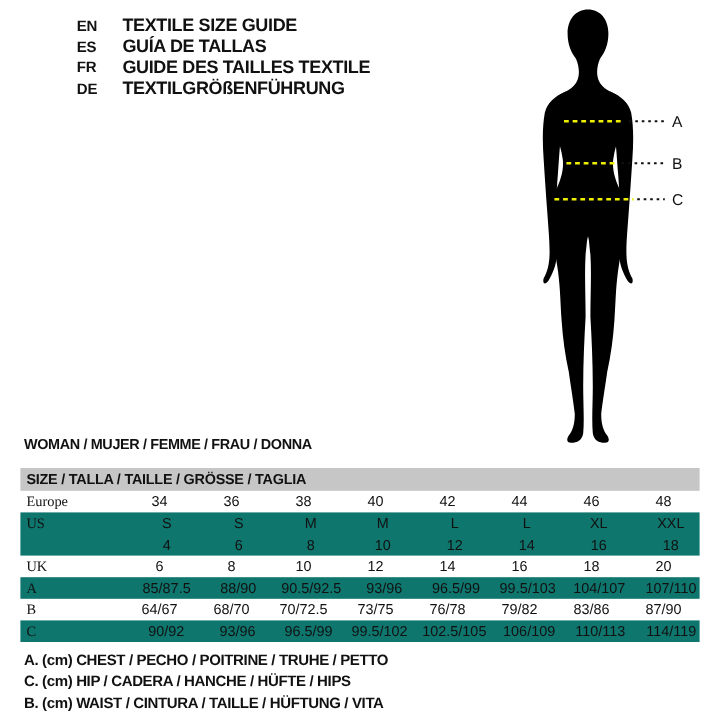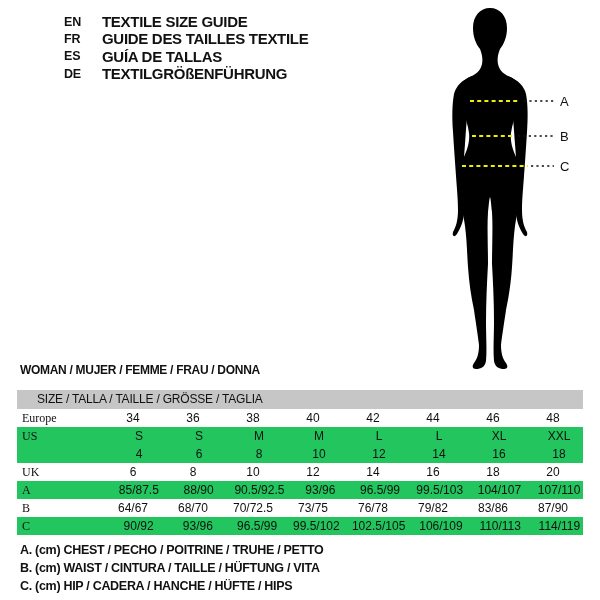--- a/index.html
+++ b/index.html
@@ -21,46 +21,46 @@
   .figure-wrap{top:4px;left:428px;width:170px;height:368px;}
   .fig-label{font-size:13px;fill:#111111;font-family:"Liberation Sans","DejaVu Sans",sans-serif;}
 
   
   .woman-line{top:363px;left:20px;font-size:12px;font-weight:700;letter-spacing:-0.3px;}
 
   
   .size-table{top:390px;left:17px;width:566px;font-size:12px;}
   .size-table-header{
     height:19px;line-height:19px;background:#c6c6c6;
-    font-weight:400;padding-left:20px;letter-spacing:-0.2px;
+    font-weight:700;padding-left:5px;letter-spacing:-0.2px;
   }
   .t-row{display:flex;height:18px;line-height:18px;}
-  .t-row.shade{background:#22c55e;gap:12px;}
+  .t-row.shade{background:#0f766e;gap:12px;}
   .t-label{width:81px;padding-left:5px;flex:none;font-family:Liberation Serif, serif;}
   .t-cell{flex:1;text-align:center;}
 
   
   .legend-block{top:541px;left:20px;}
   .legend-line{font-size:12.5px;font-weight:700;letter-spacing:-0.3px;height:18px;line-height:18px;white-space:nowrap;}
 </style>
 </head>
 <body>
 
 <div class="abs lang-block">
     <div class="lang-row">
       <span class="lang-code">EN</span>
       <span class="lang-title">TEXTILE SIZE GUIDE</span>
     </div>
     <div class="lang-row">
+      <span class="lang-code">ES</span>
+      <span class="lang-title">GUÍA DE TALLAS</span>
+    </div>
+    <div class="lang-row">
       <span class="lang-code">FR</span>
       <span class="lang-title">GUIDE DES TAILLES TEXTILE</span>
-    </div>
-    <div class="lang-row">
-      <span class="lang-code">ES</span>
-      <span class="lang-title">GUÍA DE TALLAS</span>
     </div>
     <div class="lang-row">
       <span class="lang-code">DE</span>
       <span class="lang-title">TEXTILGRÖßENFÜHRUNG</span>
     </div>
   </div>
 
 <div class="abs figure-wrap">
   <svg width="170" height="368" viewBox="0 0 170 368">
 
@@ -186,15 +186,15 @@
         <div class="t-cell">102.5/105</div>
         <div class="t-cell">106/109</div>
         <div class="t-cell">110/113</div>
         <div class="t-cell">114/119</div>
       </div>
     </div>
 </div>
 
 <div class="abs legend-block">
     <div class="legend-line">A. (cm) CHEST / PECHO / POITRINE / TRUHE / PETTO</div>
+    <div class="legend-line">C. (cm) HIP / CADERA / HANCHE / HÜFTE / HIPS</div>
     <div class="legend-line">B. (cm) WAIST / CINTURA / TAILLE / HÜFTUNG / VITA</div>
-    <div class="legend-line">C. (cm) HIP / CADERA / HANCHE / HÜFTE / HIPS</div>
   </div>
 
 </body></html>

